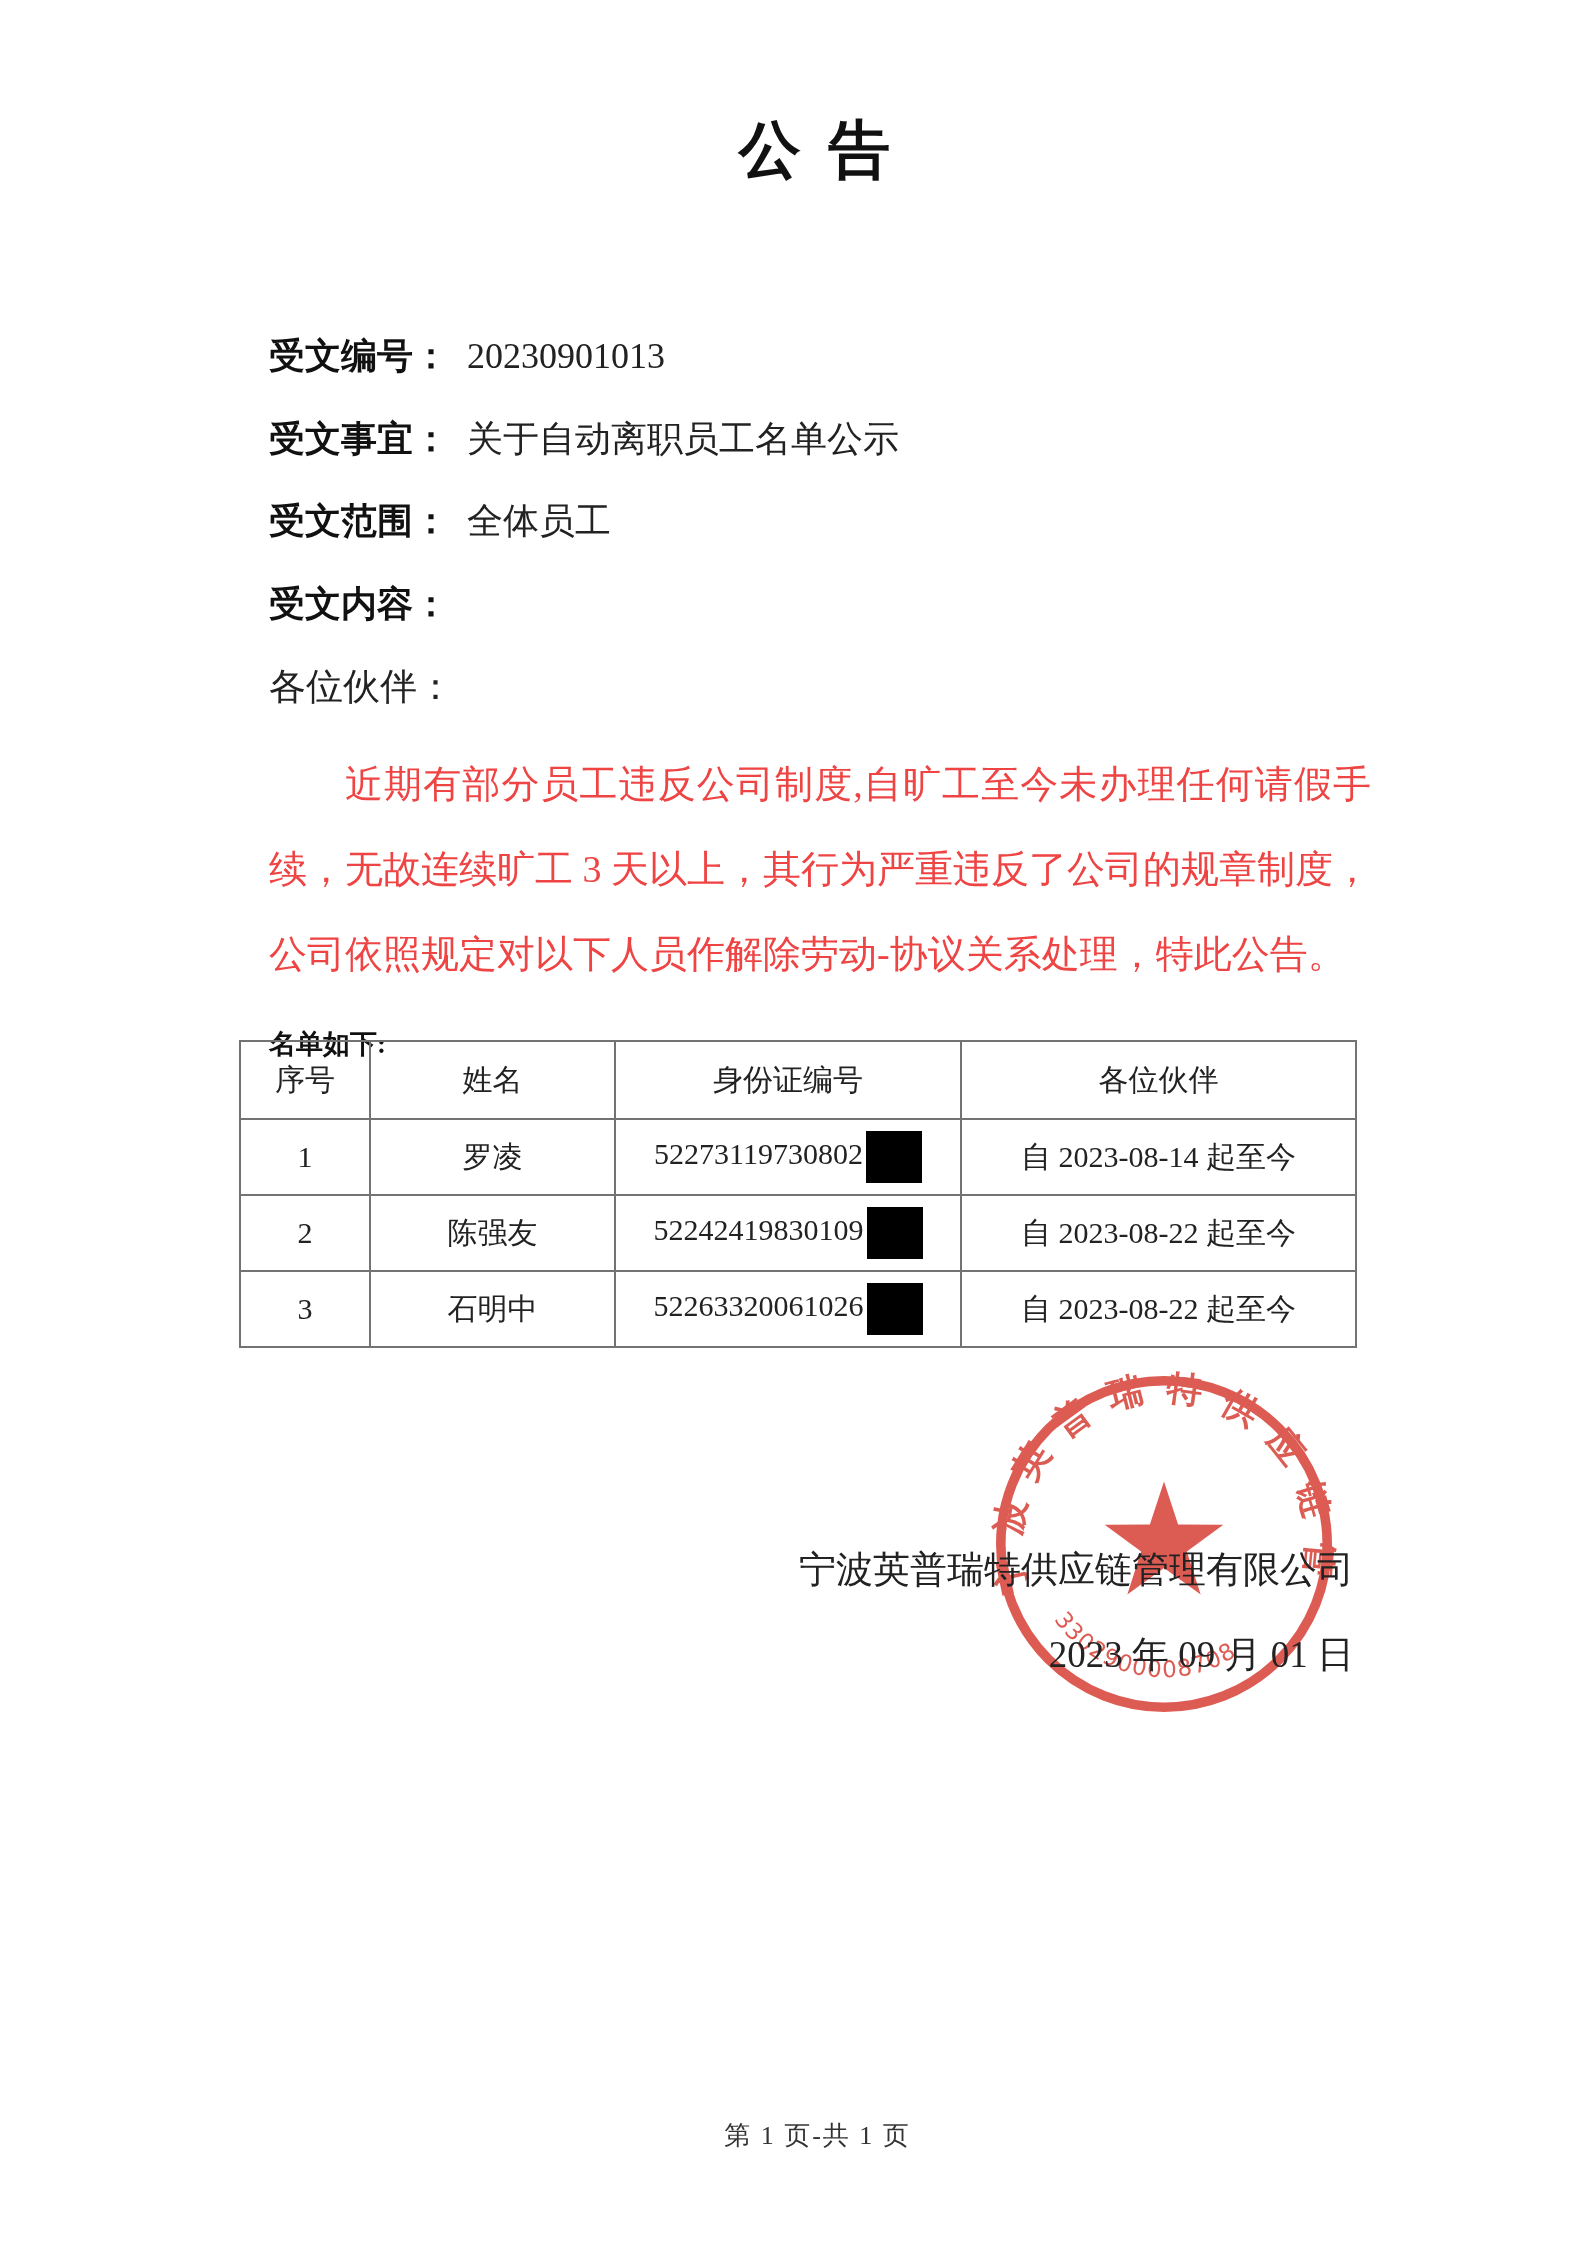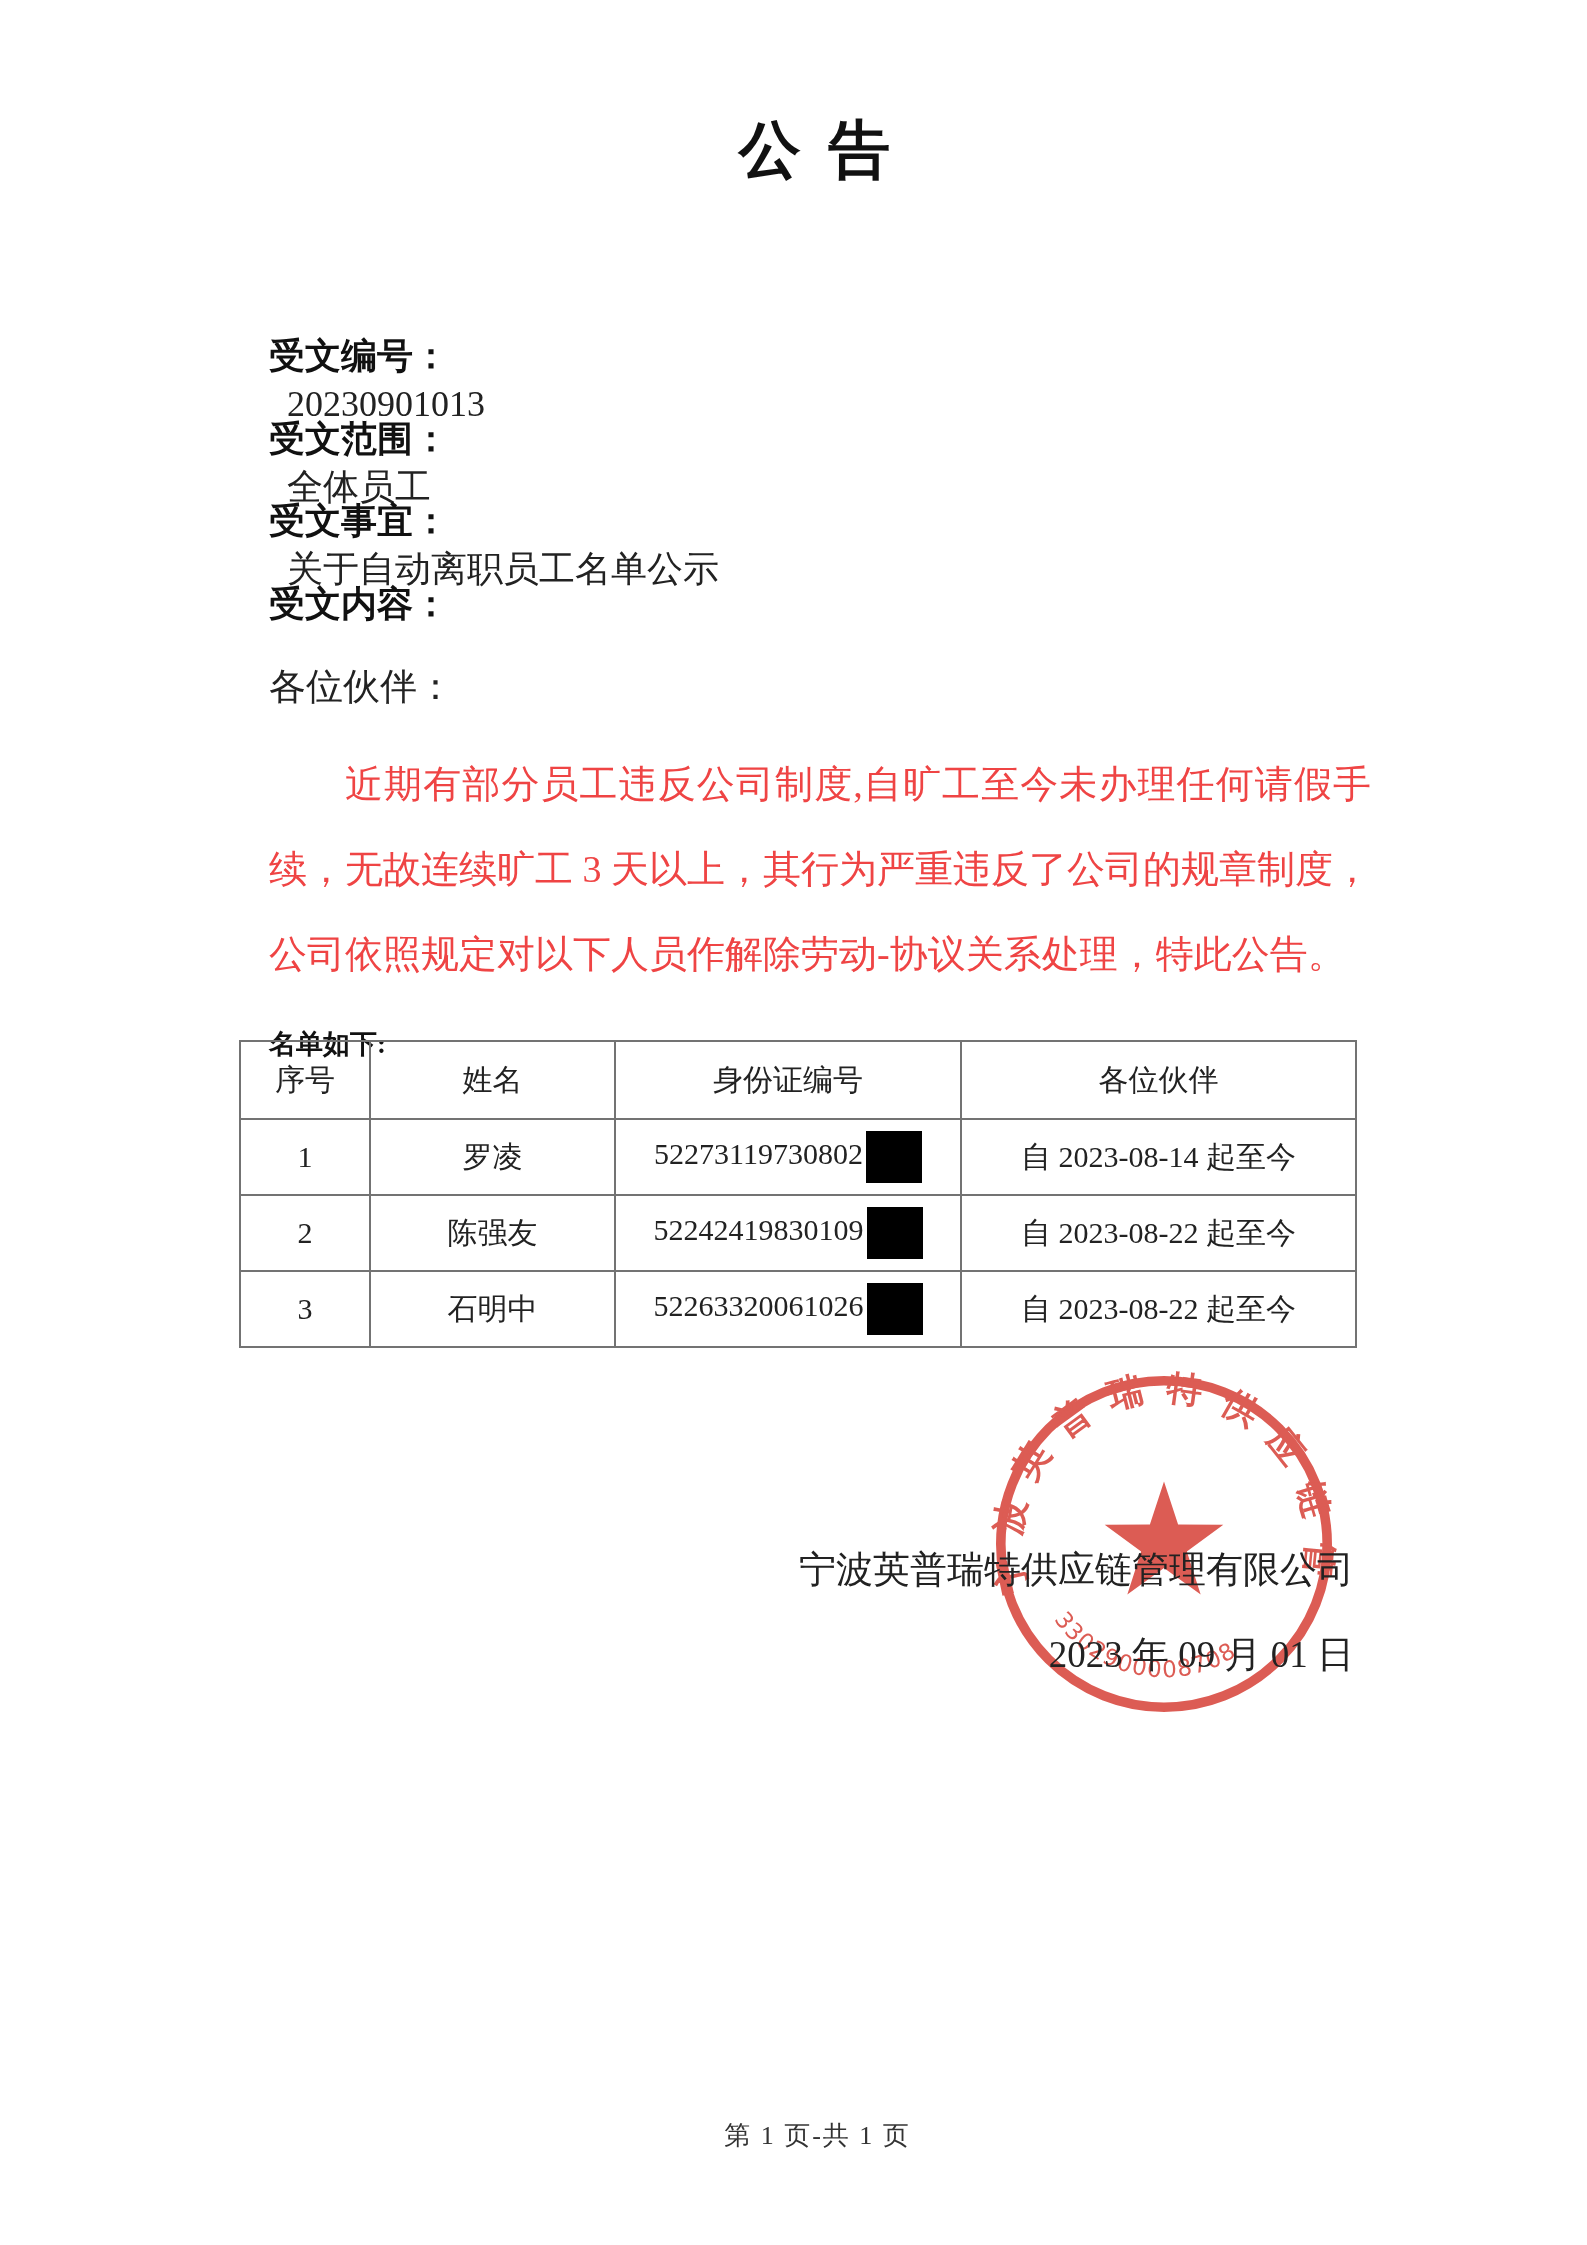--- a/index.html
+++ b/index.html
@@ -13,21 +13,21 @@
     margin-left:24px;
   }
   .doc-title{
     position:absolute;top:108px;left:0;width:100%;
     text-align:center;
     font-size:62px;font-weight:bold;
     letter-spacing:6px;
     color:#111;
   }
   .fields{position:absolute;top:332px;left:245px;width:1110px;}
-  .field-row{height:82.5px;display:flex;align-items:flex-start;font-size:36px;line-height:48px;flex-direction:column;}
+  .field-row{height:82.5px;display:flex;align-items:flex-start;font-size:36px;line-height:48px;}
   .field-label{font-weight:bold;color:#111;}
   .field-value{margin-left:18px;color:#222;}
   .salutation{
     position:absolute;top:662px;left:245px;
     font-size:37px;color:#222;
   }
   .body-par{
     position:absolute;top:742px;left:245px;width:1102px;
     font-size:38px;line-height:85px;
     text-indent:2em;text-align:justify;text-justify:inter-ideograph;
@@ -86,26 +86,26 @@
 <div class="page">
 
   <div class="doc-title">公  告</div>
 
   <div class="fields">
     <div class="field-row">
       <span class="field-label">受文编号：</span>
       <span class="field-value">20230901013</span>
     </div>
     <div class="field-row">
+      <span class="field-label">受文事宜：</span>
+      <span class="field-value">关于自动离职员工名单公示</span>
+    </div>
+    <div class="field-row">
       <span class="field-label">受文范围：</span>
       <span class="field-value">全体员工</span>
-    </div>
-    <div class="field-row">
-      <span class="field-label">受文事宜：</span>
-      <span class="field-value">关于自动离职员工名单公示</span>
     </div>
     <div class="field-row">
       <span class="field-label">受文内容：</span>
       <span class="field-value"></span>
     </div>
   </div>
 
   <div class="salutation">各位伙伴：</div>
 
   <p class="body-par">近期有部分员工违反公司制度,自旷工至今未办理任何请假手续，无故连续旷工 3 天以上，其行为严重违反了公司的规章制度，公司依照规定对以下人员作解除劳动-协议关系处理，特此公告。</p>

